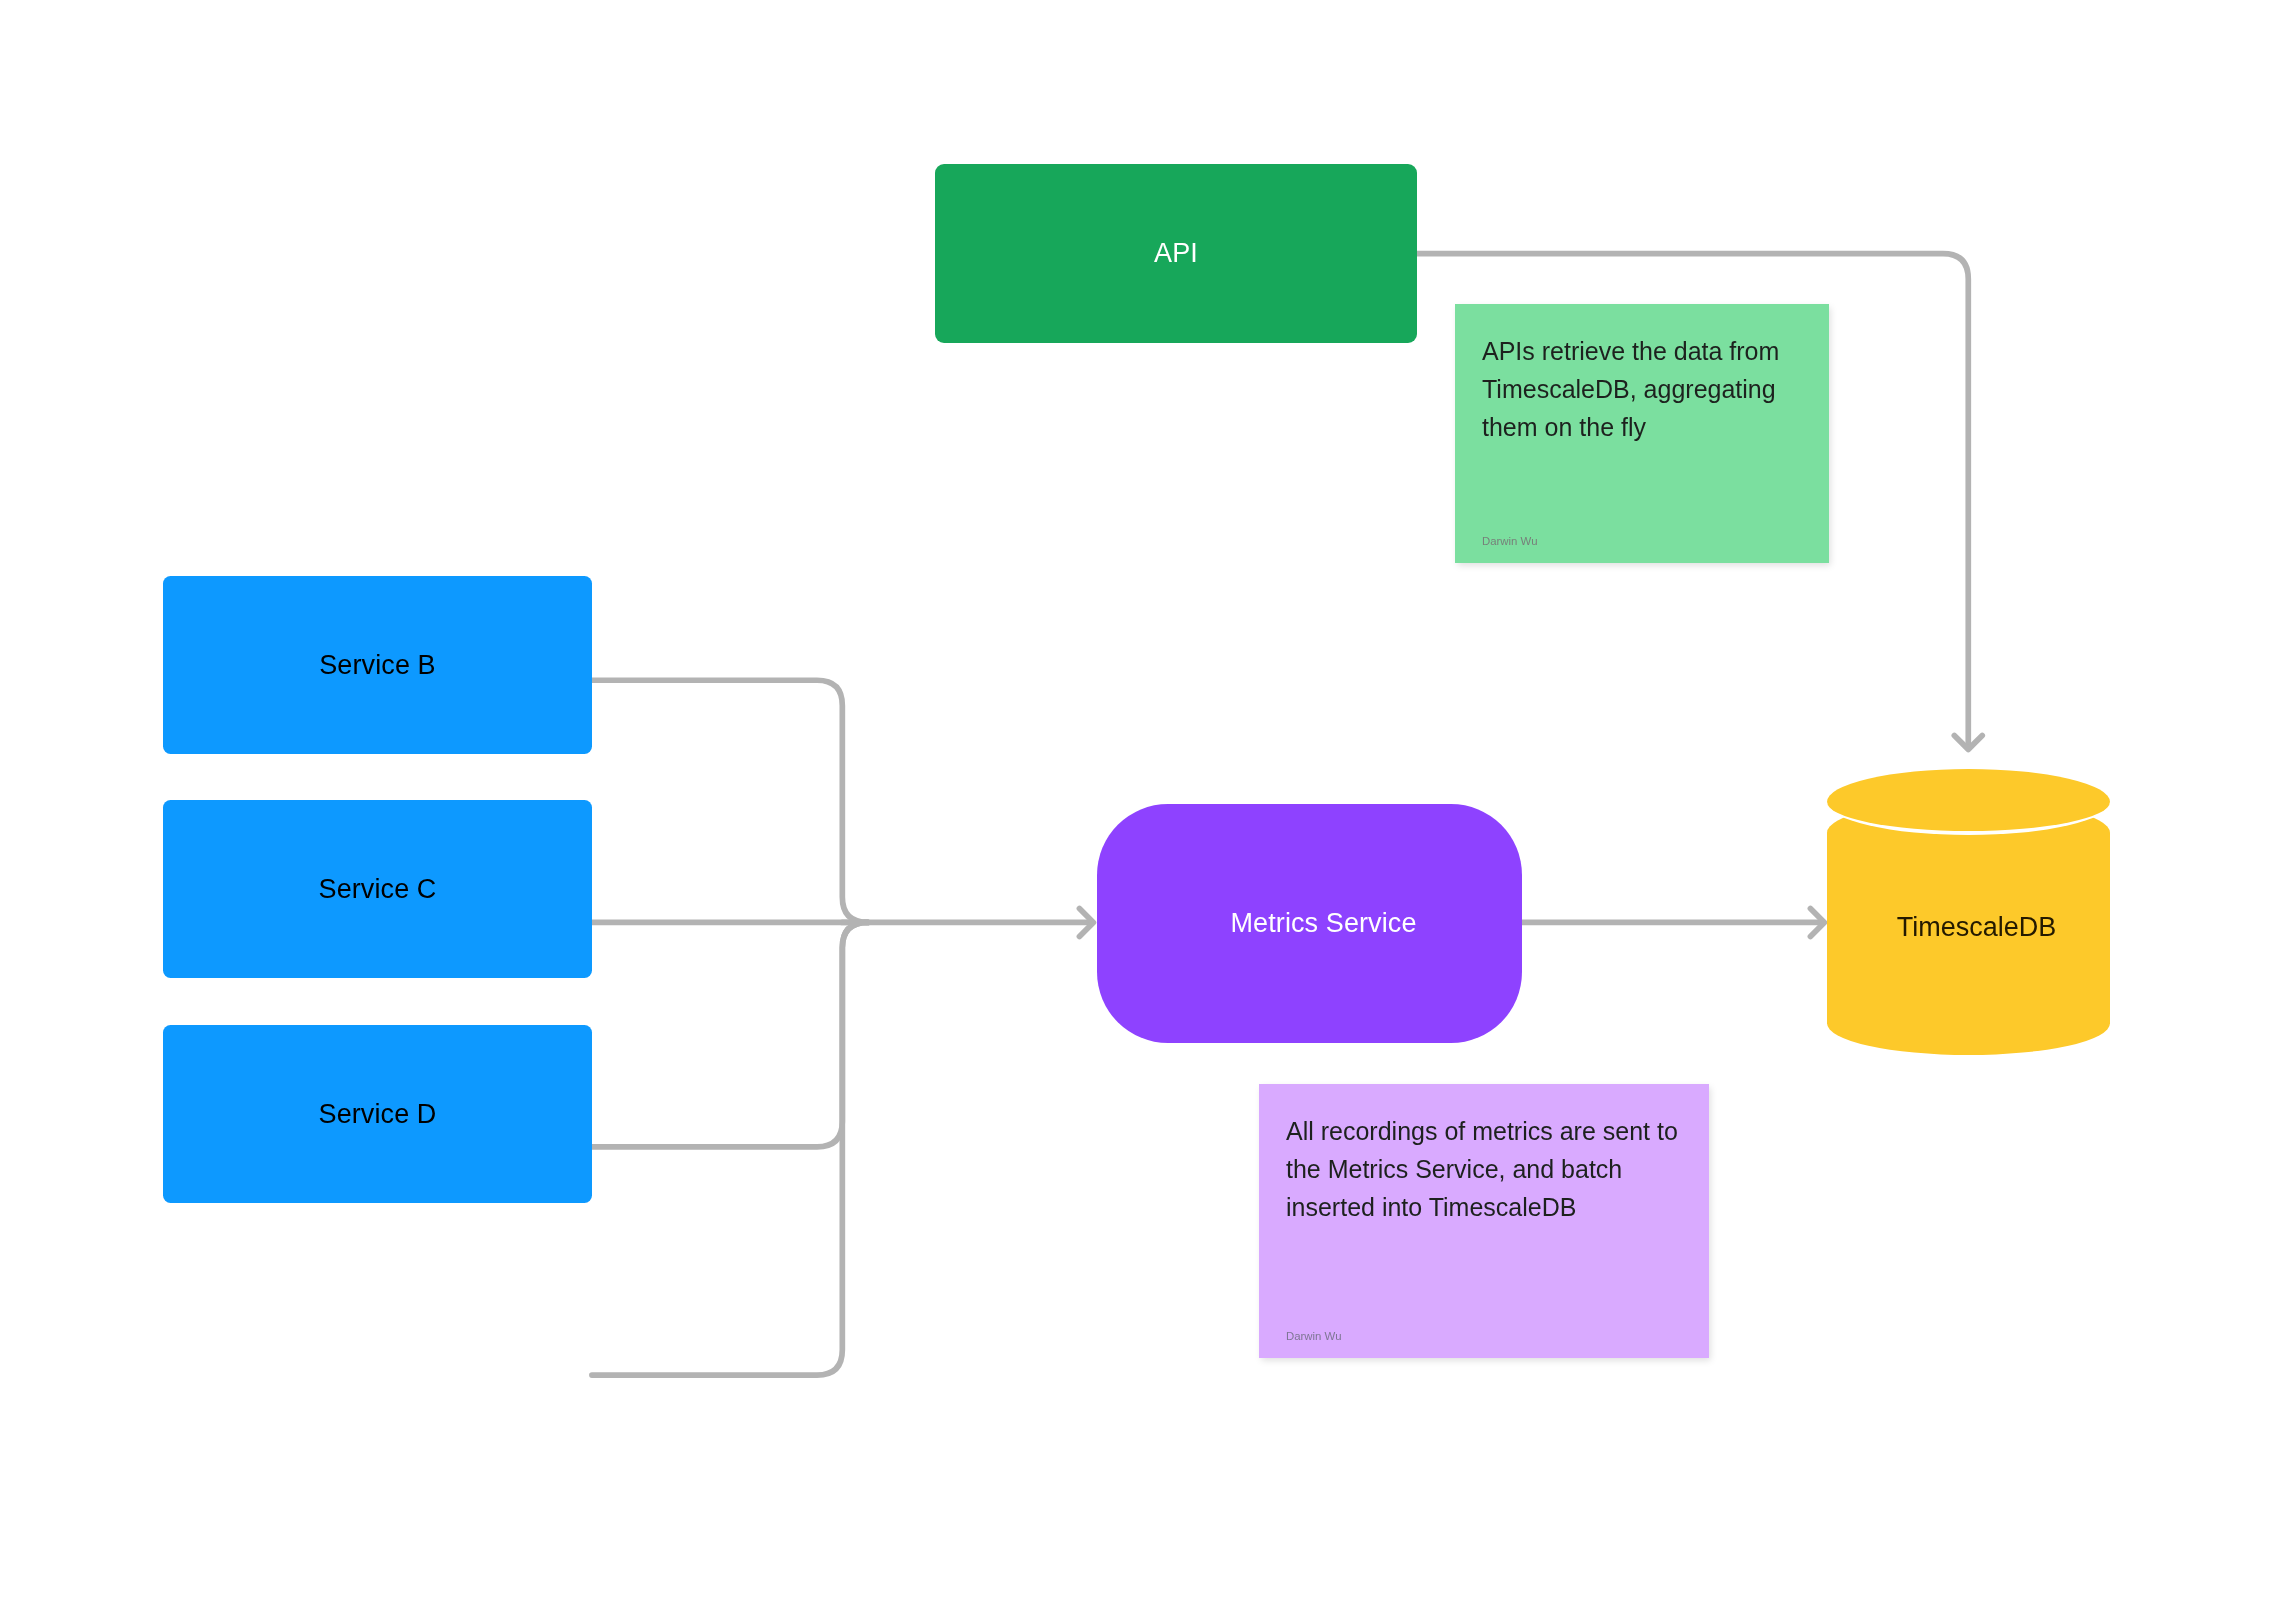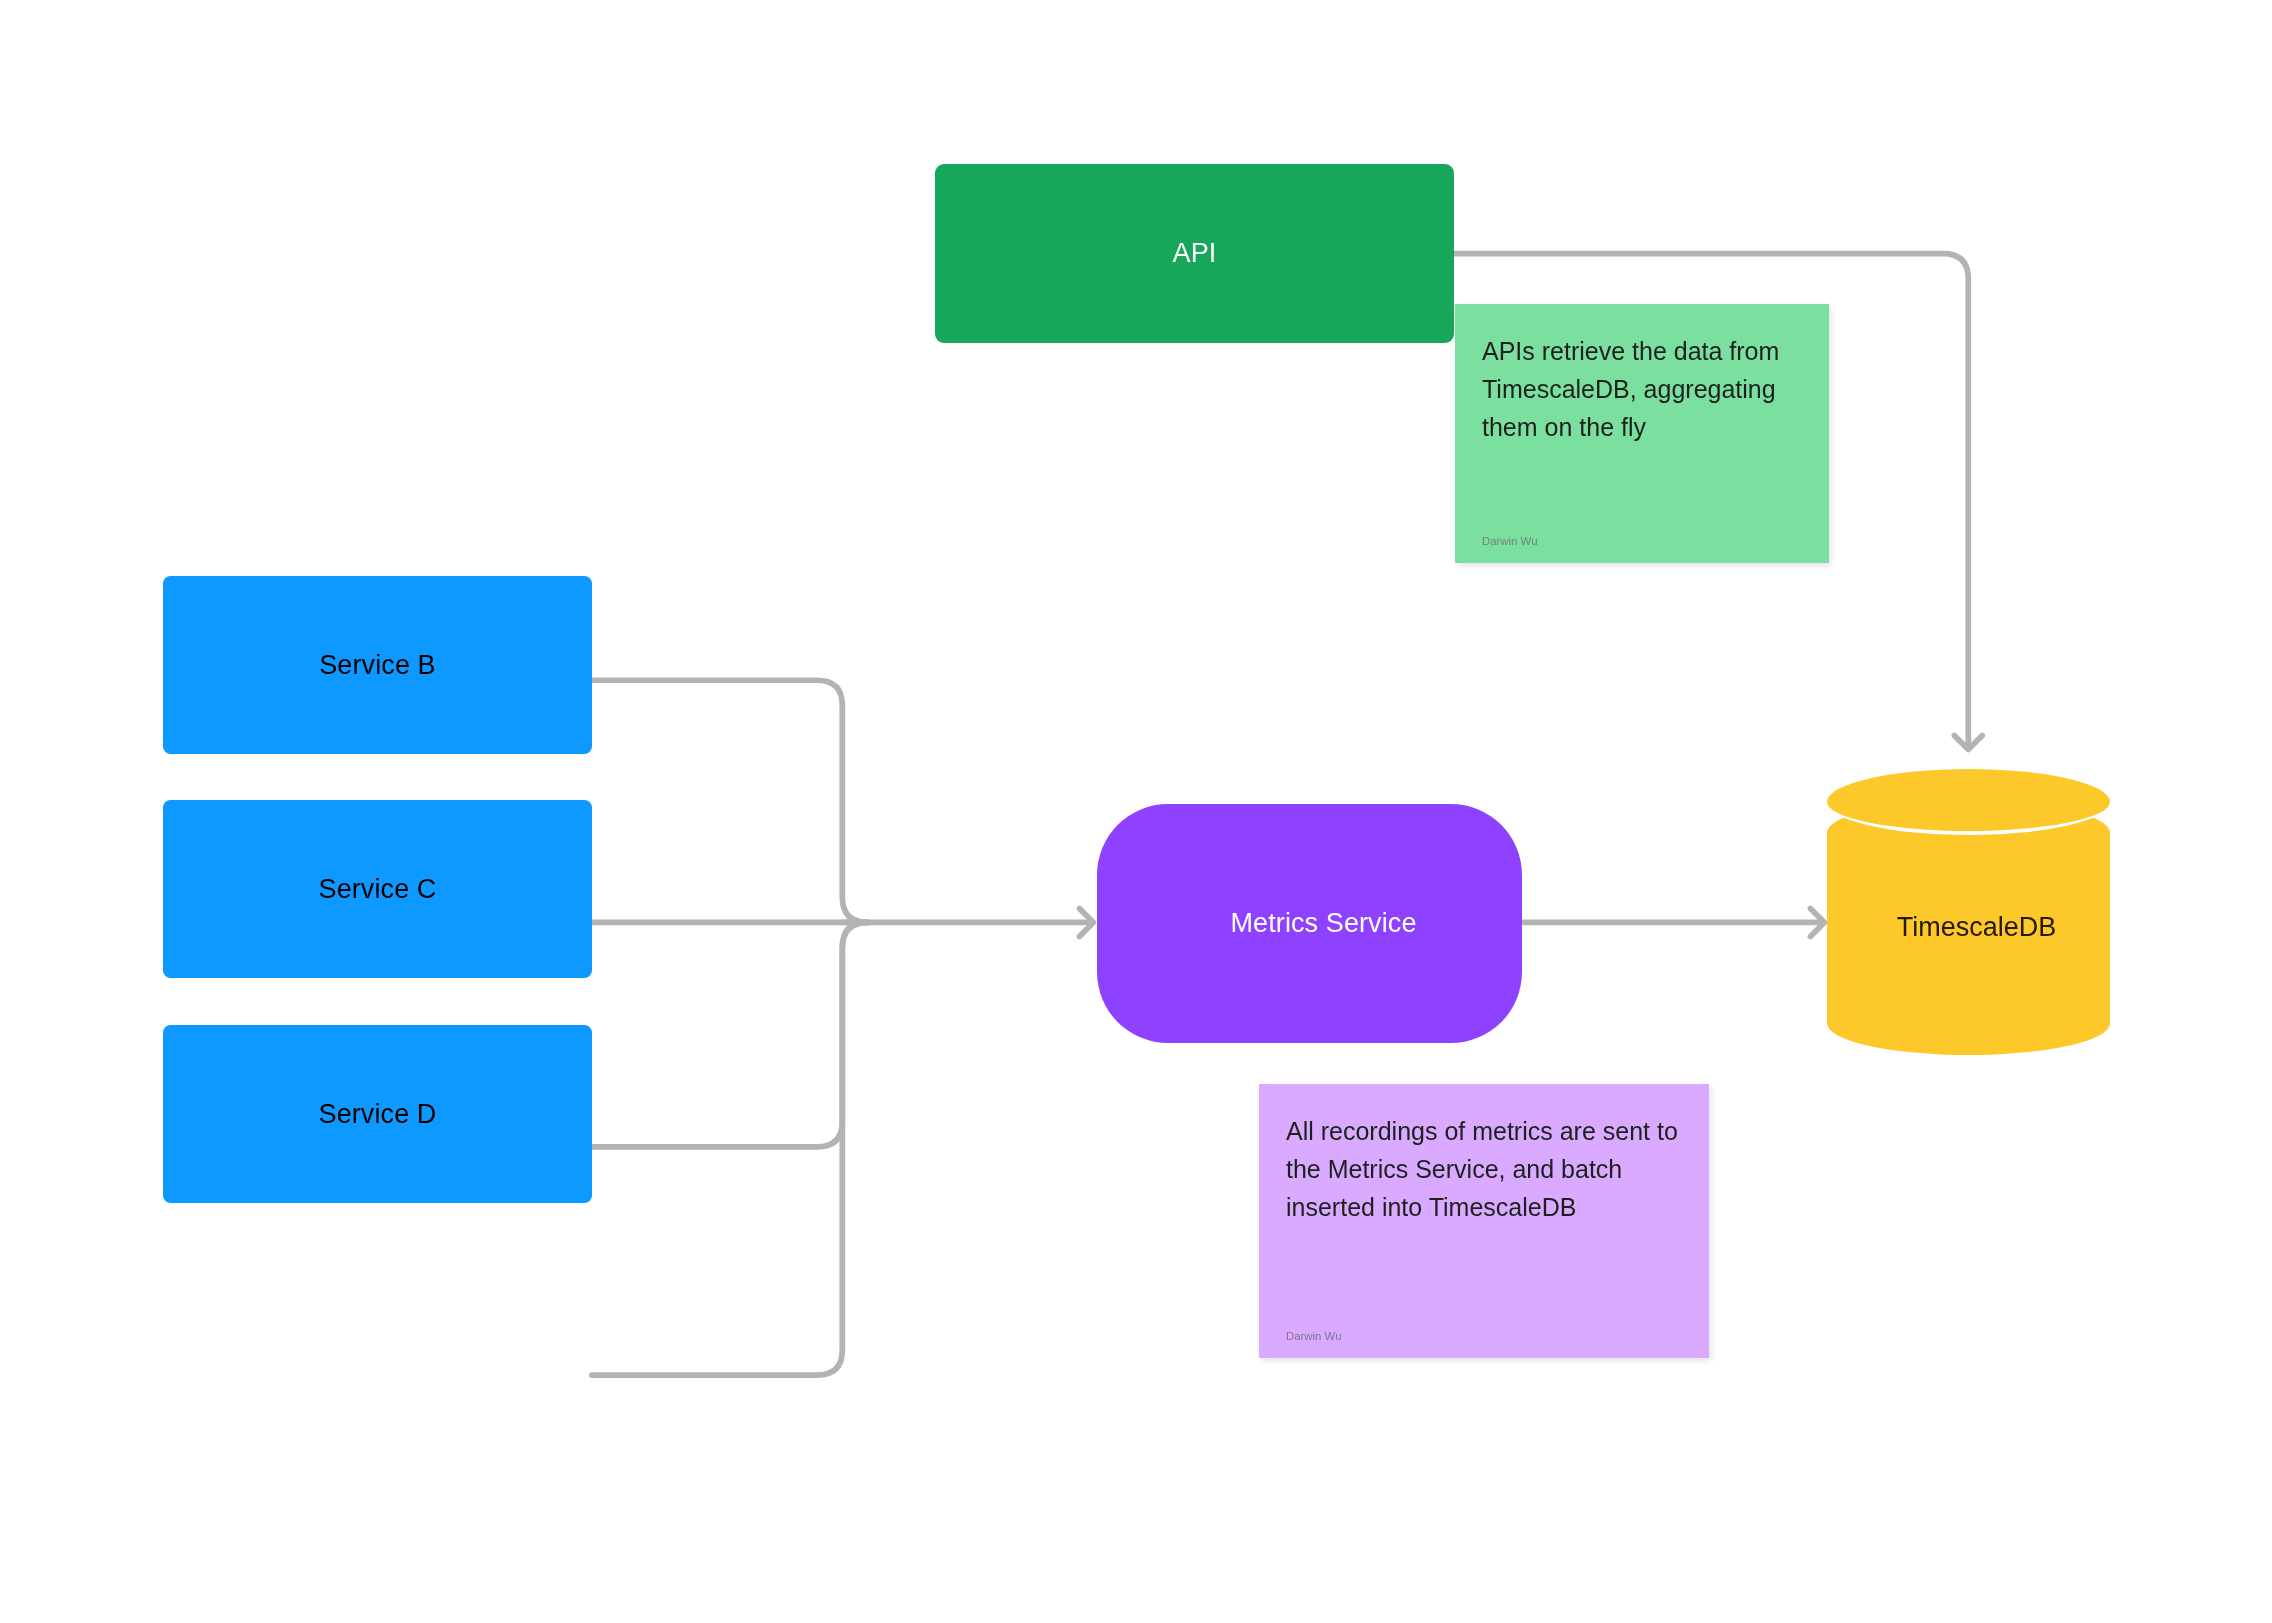--- a/index.html
+++ b/index.html
@@ -68,21 +68,21 @@
     left: 163px;
   }
   .service-box .node-label { color: #000000; }
 
   
   .api-box {
     background: #17a75a;
     border-radius: 9px;
     left: 935px;
     top: 164px;
-    width: 519px;
+    width: 482px;
     height: 179px;
   }
   .api-box .node-label { color: #ffffff; }
 
   
   .metrics-box {
     background: #8e42ff;
     border-radius: 71px;
     left: 1097px;
     top: 804px;

